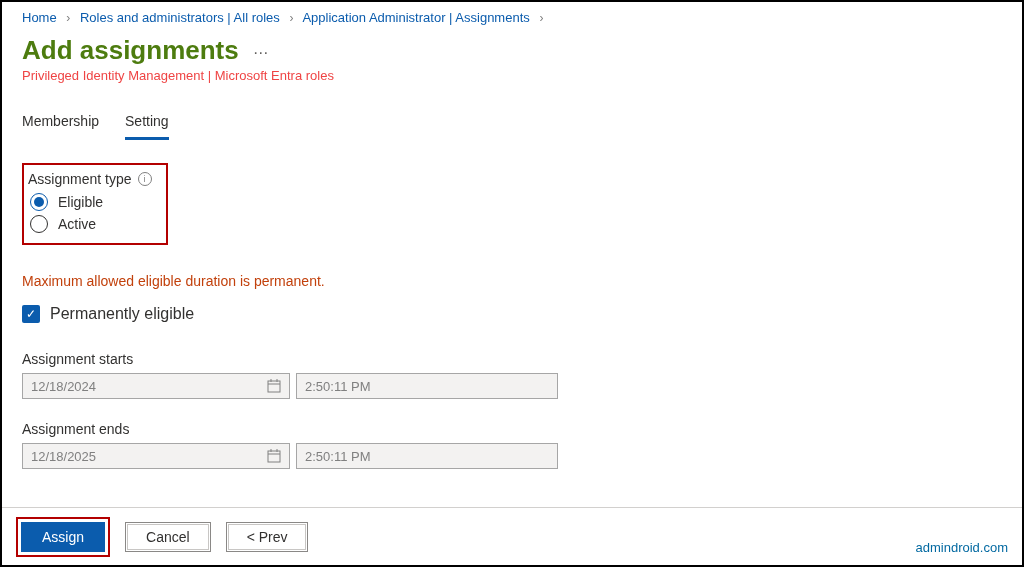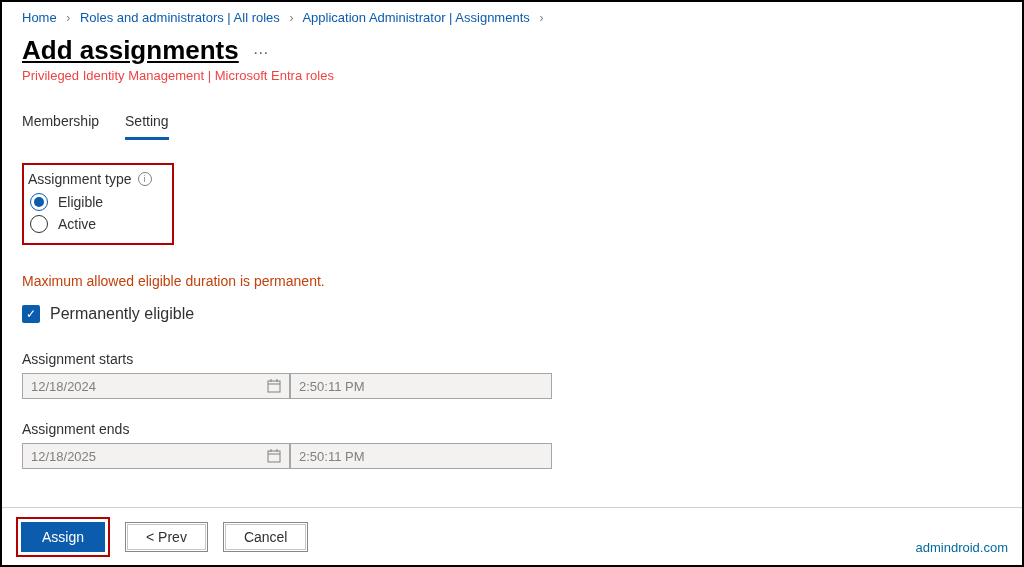--- a/index.html
+++ b/index.html
@@ -3,40 +3,40 @@
 <meta charset="utf-8">
 <style>
   * { box-sizing: border-box; margin: 0; padding: 0; }
   html, body { width: 1024px; height: 567px; font-family: "Segoe UI", Arial, sans-serif; color: #323130; background: #fff; }
   .frame { width: 1024px; height: 567px; border: 2px solid #000; position: relative; overflow: hidden; background: #fff; }
   .content { padding: 8px 20px 0 20px; }
   .breadcrumb { font-size: 13px; margin-bottom: 10px; }
   .breadcrumb a { color: #0b5cad; text-decoration: none; cursor: pointer; }
   .breadcrumb .sep { color: #808080; margin: 0 6px; font-size: 12px; }
   .title-row { display: flex; align-items: center; gap: 14px; }
-  .title { font-size: 26px; font-weight: 600; color: #000000; text-decoration: underline; }
+  .title { font-size: 26px; font-weight: 600; color: #4d7c0f; }
   .more { color: #605e5c; font-size: 16px; cursor: pointer; position: relative; top: -2px; }
   .subtitle { font-size: 13px; color: #ef4444; margin-top: 2px; margin-bottom: 24px; }
   .tabs { display: flex; gap: 26px; border-bottom: 1px solid transparent; margin-bottom: 22px; }
   .tab { font-size: 14px; color: #323130; padding: 6px 0 8px 0; cursor: pointer; border-bottom: 3px solid transparent; }
   .tab.active { color: #323130; font-weight: 400; border-bottom: 3px solid #0b5cad; }
-  .highlight-box { border: 2px solid #b30000; display: inline-block; padding: 6px 20px 6px 4px; }
+  .highlight-box { border: 2px solid #b30000; display: inline-block; padding: 6px 14px 6px 4px; }
   .section-label { font-size: 14px; color: #323130; display: flex; align-items: center; gap: 6px; margin-bottom: 6px; }
   .info-icon { width: 14px; height: 14px; border: 1px solid #808080; border-radius: 50%; display: inline-flex; align-items: center; justify-content: center; font-size: 9px; color: #808080; }
   .radio-row { display: flex; align-items: center; gap: 10px; margin: 4px 0; padding-left: 2px; }
   .radio { width: 18px; height: 18px; border: 1px solid #323130; border-radius: 50%; display: inline-flex; align-items: center; justify-content: center; cursor: pointer; }
   .radio.selected { border-color: #0b5cad; }
   .radio-dot { width: 10px; height: 10px; border-radius: 50%; background: #0b5cad; }
   .radio-label { font-size: 14px; }
   .help-text { font-size: 14px; color: #c2410c; margin: 28px 0 16px 0; }
   .checkbox-row { display: flex; align-items: center; gap: 10px; margin-bottom: 28px; }
   .checkbox { width: 18px; height: 18px; background: #0b5cad; border-radius: 2px; display: inline-flex; align-items: center; justify-content: center; cursor: pointer; }
   .check { color: #fff; font-size: 12px; }
   .field-label { font-size: 14px; margin-bottom: 6px; }
-  .input-row { display: flex; gap: 0; margin-bottom: 22px; }
+  .input-row { display: flex; gap: 6px; margin-bottom: 22px; }
   .date-input, .time-input {
     height: 26px; border: 1px solid #a6a6a6; background: #f3f2f1; color: #808080;
     font-size: 13px; padding: 0 8px; display: flex; align-items: center; position: relative;
   }
   .date-input { width: 268px; justify-content: space-between; }
   .time-input { width: 262px; }
   .cal-icon svg { display: block; }
   .footer {
     position: absolute; left: 0; right: 0; bottom: 0; height: 58px;
     border-top: 1px solid #d2d0ce; display: flex; align-items: center; gap: 15px; padding: 0 14px;
@@ -134,17 +134,17 @@
         <span>2:50:11 PM</span>
       </div>
     </div>
 
   </div>
 
   <div class="footer">
     <span class="btn-primary-wrap">
       <span class="btn btn-primary">Assign</span>
     </span>
+    <span class="btn btn-secondary">Cancel</span>
     <span class="btn btn-secondary">&lt;  Prev</span>
-    <span class="btn btn-secondary">Cancel</span>
     <div class="watermark">admindroid.com</div>
   </div>
 </div>
 
 </body></html>

